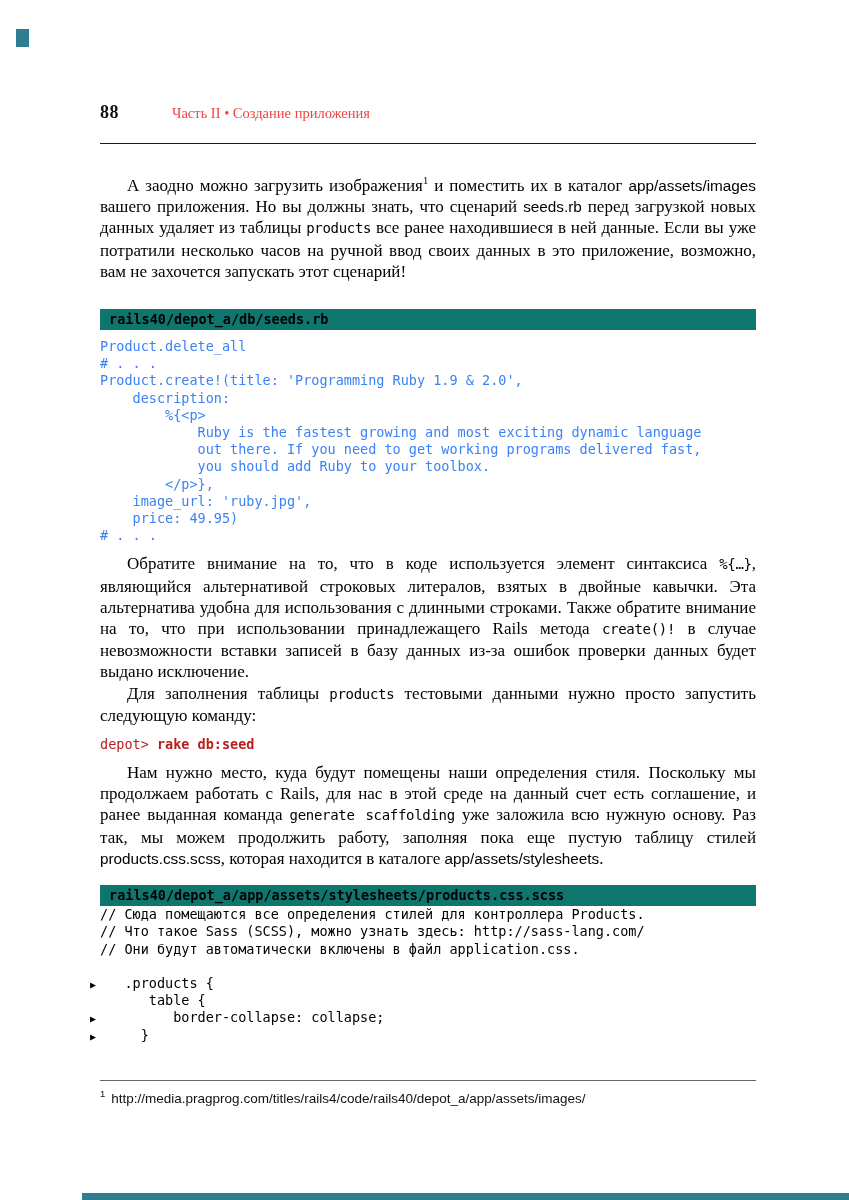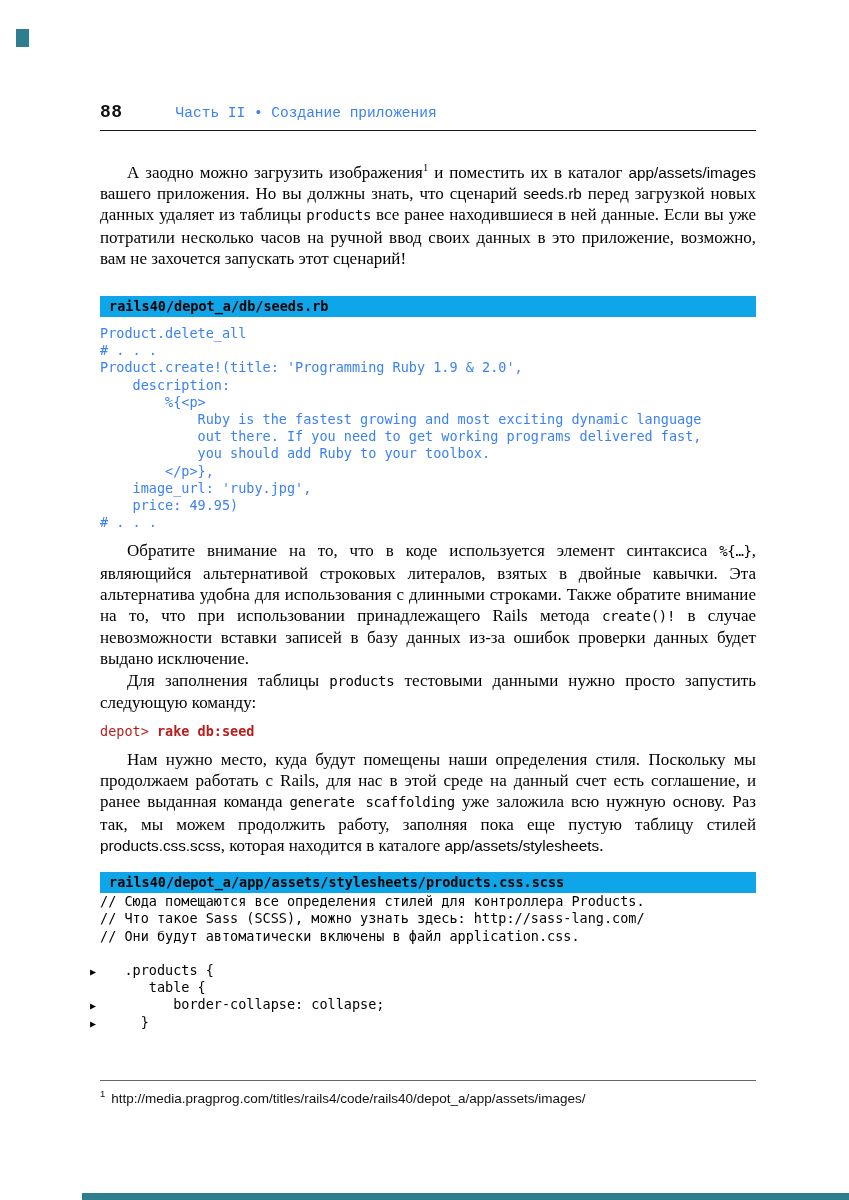--- a/index.html
+++ b/index.html
@@ -10,40 +10,40 @@
     position: relative;
     overflow: hidden;
     color: #101010;
   }
 
   .content { position: absolute; left: 100px; top: 60px; width: 656px; }
 
   .running-header {
     display: flex; align-items: baseline;
     border-bottom: 1.5px solid #1a1a1a;
-    padding-bottom: 8px;
-    font-family: Liberation Mono, monospace;
+    padding-bottom: 20px;
+    font-family: Liberation Serif, serif;
   }
   .pagenum { font-size: 18px; font-weight: bold; letter-spacing: .5px; }
-  .chapter { font-size: 14.5px; margin-left: 53px; color: #3b82f6; margin-top: 45px; }
+  .chapter { font-size: 14.5px; margin-left: 53px; color: #ef4444; margin-top: 45px; }
 
   .body-para {
     font-family: "Liberation Serif", serif;
     font-size: 17px; line-height: 21.2px;
     text-align: justify; text-indent: 27px;
     margin: 0; color: #000000;
   }
   .p-first { margin-top: 31px; }
   .p-after-code { margin-top: 9px; }
   .body-para .sans { font-family: "Liberation Sans", sans-serif; font-size: 15.3px; }
   .body-para .mono { font-family: "DejaVu Sans Mono", monospace; font-size: 14px; letter-spacing: -0.3px; }
   .body-para .sup  { vertical-align: super; font-size: 10.5px; line-height: 0; }
 
   .listing-title {
-    background: #0ea5e9;
+    background: #0f766e;
     font-family: "DejaVu Sans Mono", monospace;
     font-weight: bold; font-size: 13.5px;
     line-height: 21px; height: 21px;
     padding-left: 9px;
     color: #000;
   }
   .lt1 { margin-top: 27px; }
   .lt2 { margin-top: 16px; }
 
   pre.code {

